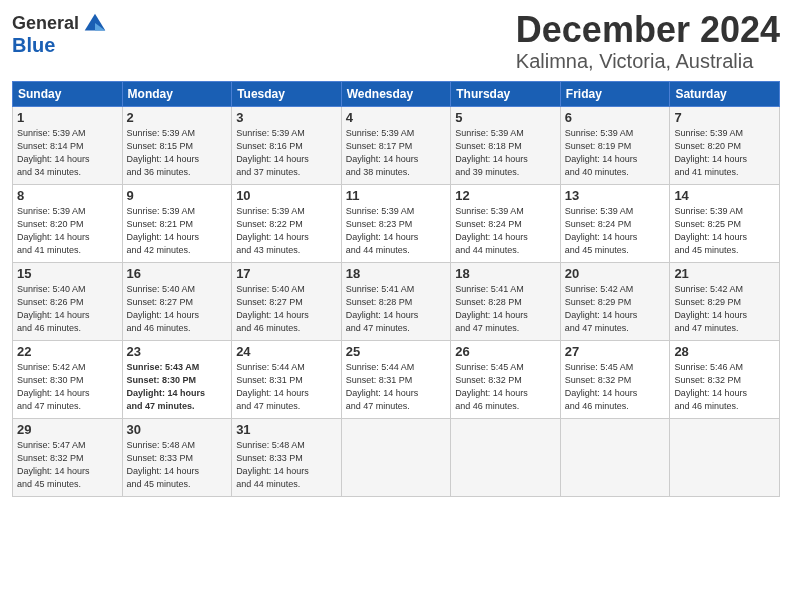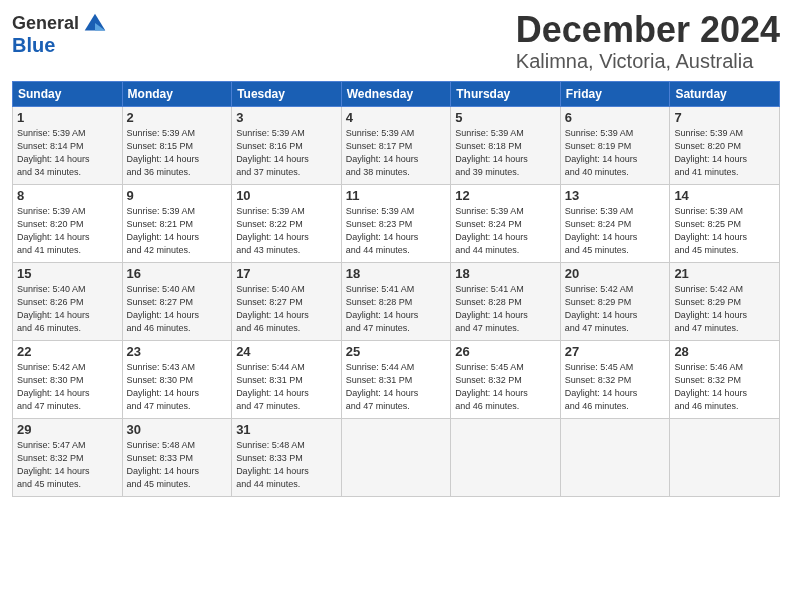--- a/index.html
+++ b/index.html
@@ -293,21 +293,21 @@
         <tr>
           <td>
             <span class="day-num">22</span>
             <div class="day-info" style="white-space: pre-line;">Sunrise: 5:42 AM
 Sunset: 8:30 PM
 Daylight: 14 hours
 and 47 minutes.</div>
           </td>
           <td>
             <span class="day-num">23</span>
-            <div class="day-info" style="white-space: pre-line;">Sunrise: 5:43 AM
+            <div class="day-info" style="white-space: pre-line; font-weight: bold;">Sunrise: 5:43 AM
 Sunset: 8:30 PM
 Daylight: 14 hours
 and 47 minutes.</div>
           </td>
           <td>
             <span class="day-num">24</span>
             <div class="day-info" style="white-space: pre-line;">Sunrise: 5:44 AM
 Sunset: 8:31 PM
 Daylight: 14 hours
 and 47 minutes.</div>

